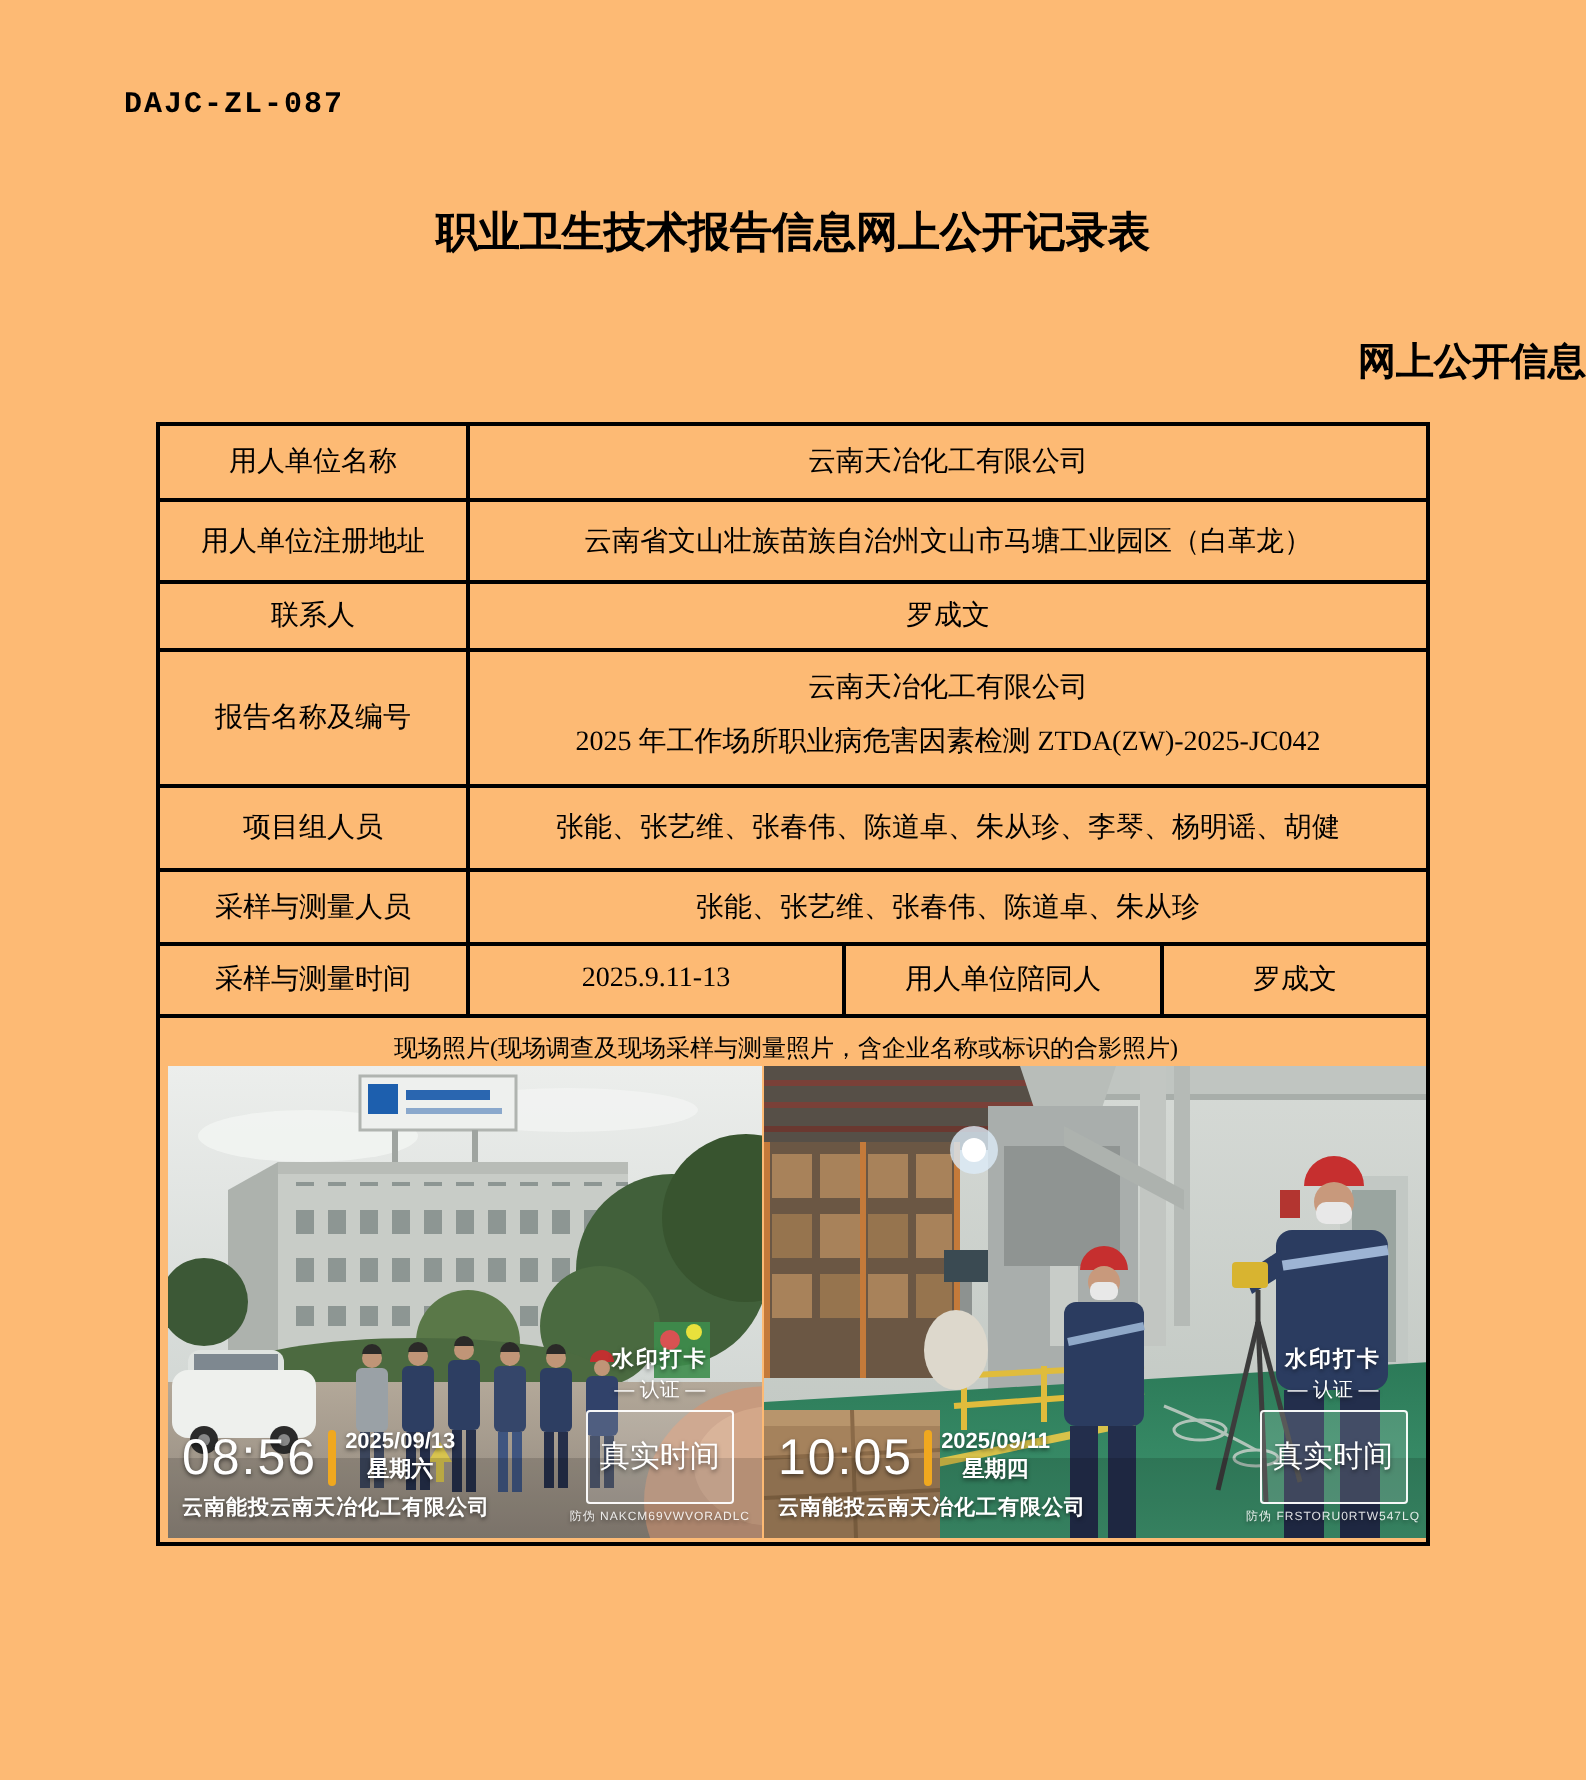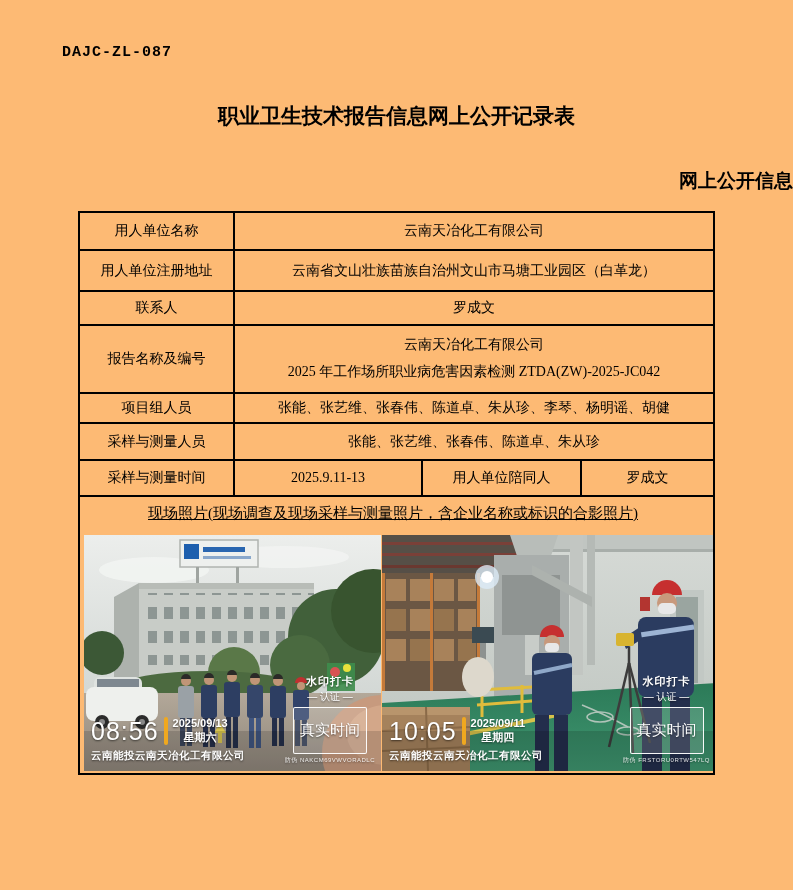--- a/index.html
+++ b/index.html
@@ -14,21 +14,21 @@
   .page-subtitle { position:absolute; left:0; top:168px; width:100%; text-align:right;
                    font-family:"Liberation Sans", sans-serif; font-weight:bold; font-size:19px; color:#000; }
 
   table.info { position:absolute; left:78px; top:211px; width:635px; border-collapse:collapse;
                table-layout:fixed; font-size:14px; color:#000; }
   table.info td { border:2px solid #000; text-align:center; vertical-align:middle;
                   padding:2px 4px; overflow:hidden; }
   table.info td.lbl { }
   .two-line { line-height:1.9; }
   td.photo-cell { text-align:left; padding:0; vertical-align:top; }
-  .photo-caption { font-size:15px; margin:5px 0 12px -7px; white-space:nowrap;text-decoration:underline; }
+  .photo-caption { font-size:12px; margin:5px 0 0 -7px; white-space:nowrap; }
 
   .photo-strip { display:flex; gap:1px; }
   .photo { position:relative; flex:none; overflow:hidden; background:#888;
            font-family:"Liberation Sans", sans-serif; }
   .photo svg { display:block; }
 
   .wm-left { position:absolute; left:7px; bottom:8px; color:#fff;
              text-shadow:0 1px 2px rgba(0,0,0,.55); }
   .wm-timerow { display:flex; align-items:center; gap:5px; }
   .wm-time { font-size:25px; font-weight:normal; letter-spacing:1px; line-height:1; }
@@ -73,21 +73,21 @@
       <td class="lbl">联系人</td>
       <td colspan="3">罗成文</td>
     </tr>
     <tr style="height:68px">
       <td class="lbl">报告名称及编号</td>
       <td colspan="3" class="two-line">
         <div>云南天冶化工有限公司</div>
         <div>2025 年工作场所职业病危害因素检测 ZTDA(ZW)-2025-JC042</div>
       </td>
     </tr>
-    <tr style="height:30px">
+    <tr style="height:42px">
       <td class="lbl">项目组人员</td>
       <td colspan="3">张能、张艺维、张春伟、陈道卓、朱从珍、李琴、杨明谣、胡健</td>
     </tr>
     <tr style="height:37px">
       <td class="lbl">采样与测量人员</td>
       <td colspan="3">张能、张艺维、张春伟、陈道卓、朱从珍</td>
     </tr>
     <tr style="height:36px">
       <td class="lbl">采样与测量时间</td>
       <td>2025.9.11-13</td>

